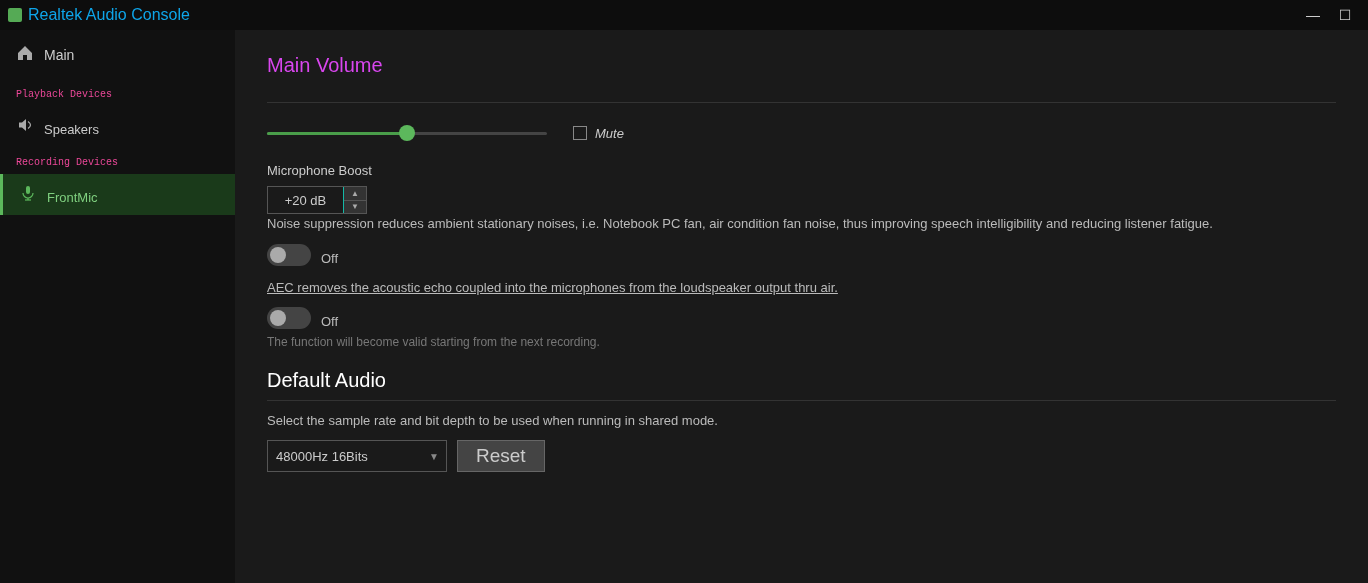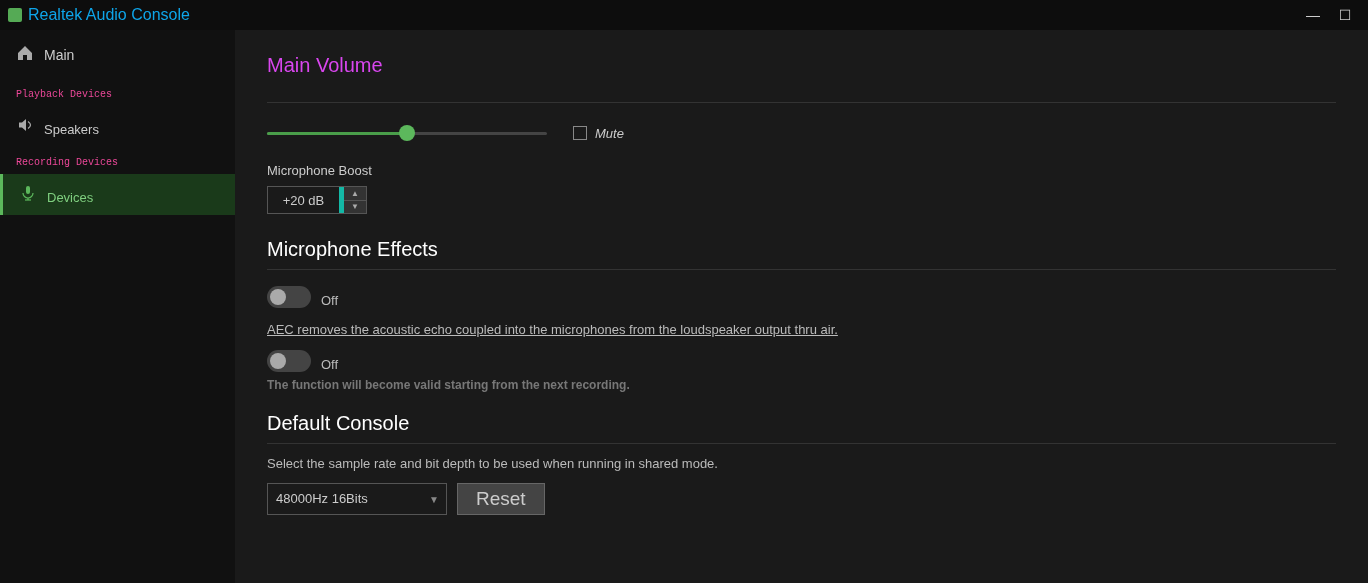--- a/index.html
+++ b/index.html
@@ -195,21 +195,21 @@
       border: 1px solid #555;
       background: #1a1a1a;
     }
     .boost-value {
       flex: 1;
       display: flex;
       align-items: center;
       justify-content: center;
       font-size: 13px;
       color: #ccc;
-      border-right: 5px solid #14b8a6;
+      border-right: 1px solid #14b8a6;
       padding: 0 8px;
     }
     .boost-arrows {
       display: flex;
       flex-direction: column;
       width: 22px;
       background: #333;
     }
     .boost-arrow {
       flex: 1;
@@ -280,21 +280,20 @@
     .toggle-label {
       font-size: 13px;
       color: #bbb;
     }
 
     .effect-note {
       font-size: 12px;
       color: #777;
       margin-bottom: 16px;
       margin-top: 4px;
-      font-weight: bold;
     }
 
     
     .format-title {
       font-size: 20px;
       font-weight: 300;
       color: #fff;
       margin: 20px 0 12px 0;
       border-bottom: 1px solid #333;
       padding-bottom: 8px;
@@ -391,21 +390,21 @@
 
     <div class="sidebar-device-item active">
       <span>
         <svg width="18" height="18" viewBox="0 0 18 18" fill="none">
           <rect x="7" y="2" width="4" height="8" rx="2" fill="#5cb85c"></rect>
           <path d="M4 9C4 11.76 6.24 14 9 14C11.76 14 14 11.76 14 9" stroke="#5cb85c" stroke-width="1.2" fill="none"></path>
           <line x1="9" y1="14" x2="9" y2="16" stroke="#5cb85c" stroke-width="1.2"></line>
           <line x1="6" y1="16" x2="12" y2="16" stroke="#5cb85c" stroke-width="1.2"></line>
         </svg>
       </span>
-      <span>Devices</span>
+      <span>FrontMic</span>
     </div>
 
   </div>
 
   <div class="content">
 
     <div>
       <div class="section-title">Main Volume</div>
 
       <div class="volume-slider-row">
@@ -426,41 +425,41 @@
       <div class="boost-spinner">
         <div class="boost-value">+20 dB</div>
         <div class="boost-arrows">
           <button class="boost-arrow">▲</button>
           <button class="boost-arrow">▼</button>
         </div>
       </div>
     </div>
 
     <div>
-      <div class="effects-title">Microphone Effects</div>
-
+
+      <p class="effect-desc">Noise suppression reduces ambient stationary noises, i.e. Notebook PC fan, air condition fan noise, thus improving speech intelligibility and reducing listener fatigue.</p>
       <div class="effect-row">
         <div class="toggle-switch off">
           <div class="toggle-knob"></div>
         </div>
         <span class="toggle-label">Off</span>
       </div>
 
       <p class="effect-desc" style="margin-top:12px;text-decoration:underline;">AEC removes the acoustic echo coupled into the microphones from the loudspeaker output thru air.</p>
       <div class="effect-row">
         <div class="toggle-switch off">
           <div class="toggle-knob"></div>
         </div>
         <span class="toggle-label">Off</span>
       </div>
       <p class="effect-note">The function will become valid starting from the next recording.</p>
     </div>
 
     <div>
-      <div class="format-title">Default Console</div>
+      <div class="format-title">Default Audio</div>
       <p class="format-desc">Select the sample rate and bit depth to be used when running in shared mode.</p>
       <div class="format-row">
         <div class="format-select-wrapper">
           <select class="format-select">
             <option>48000Hz 16Bits</option>
             <option>44100Hz 16Bits</option>
             <option>48000Hz 24Bits</option>
             <option>96000Hz 24Bits</option>
           </select>
           <span class="format-select-arrow">▼</span>

